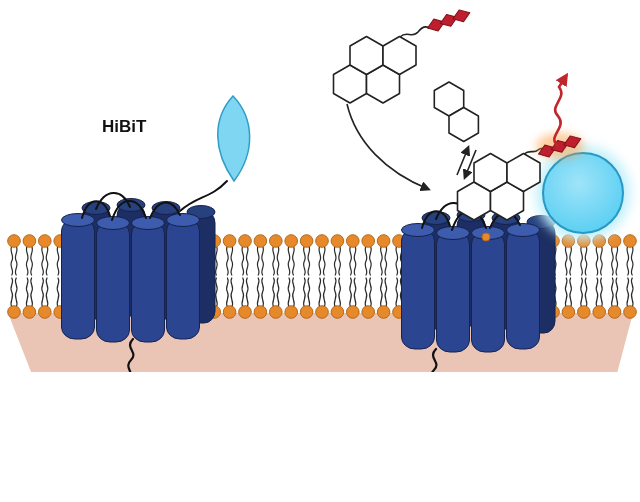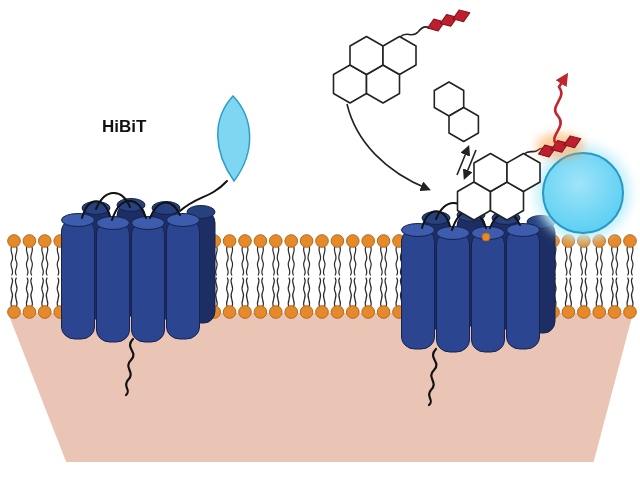--- a/index.html
+++ b/index.html
@@ -1,16 +1,16 @@
 <!DOCTYPE html>
 <html style="--background: #FFFFFF; --cytoplasm: #EAC4B4; --lipid_head: #E6892B; --lipid_head_stroke: #B5691C; --lipid_tail: #2A2A2A; --protein_back_body: #1C2E63; --protein_back_top: #27407E; --protein_front_body: #2B4590; --protein_front_top: #3D5CAD; --protein_stroke: #14224D; --hibit_fill: #7FD6F2; --hibit_stroke: #2F9EC6; --lgbit_fill: #54CDF2; --lgbit_fill_light: #9FE4F9; --lgbit_stroke: #2898C4; --lgbit_glow: #BFEFFB; --ligand_stroke: #222222; --tag_red: #BE1E2D; --tag_red_stroke: #7E1118; --tag_glow: #FF9A3D; --arrow_black: #222222; --arrow_red: #C0272D; --loop_black: #111111;"><head>
 <meta charset="utf-8">
 <style>
   html,body{margin:0;padding:0;background:#fff;}
-  .stage{position:relative;width:640px;height:462px;background:#fff;overflow:hidden;
+  .stage{position:relative;width:640px;height:372px;background:#fff;overflow:hidden;
          font-family:"Liberation Sans",sans-serif;}
   svg text{font-family:"Liberation Sans",sans-serif;font-weight:600;fill:#111;}
 </style>
 </head>
 <body>
 
 <div class="stage">
   <svg id="scene" width="640" height="502" viewBox="0 0 640 502">
     <defs>
       <radialGradient id="lg" cx="45%" cy="38%" r="70%">

